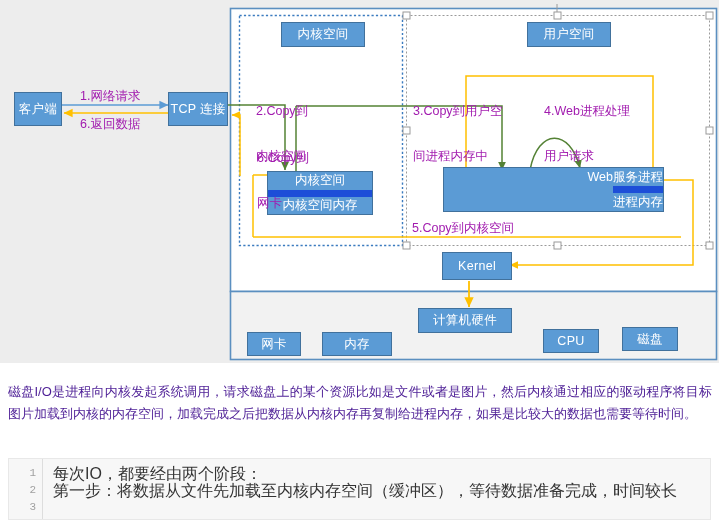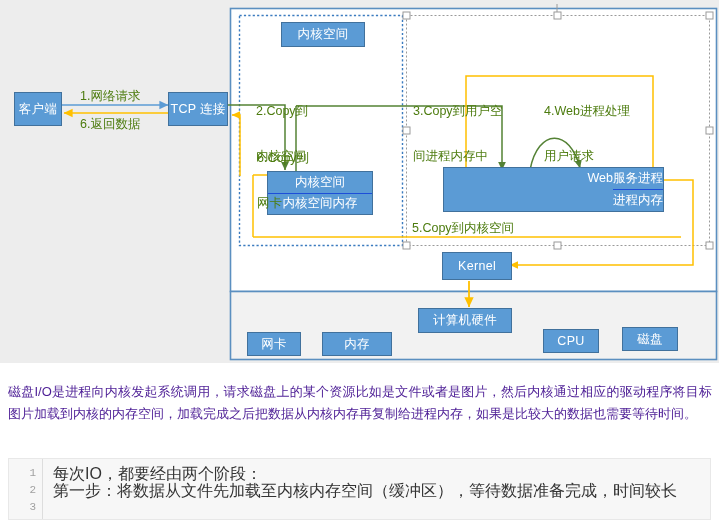--- a/index.html
+++ b/index.html
@@ -32,25 +32,25 @@
     position:absolute;
     background:#5B9BD5;
     border:1px solid #41719C;
     box-sizing:border-box;
     display:flex;flex-direction:column;
   }
   .stackbox > div{
     flex:1;display:flex;align-items:center;justify-content:center;
     color:#fff;font-size:12.5px;white-space:nowrap;
   }
-  .stackbox > div + div{border-top:1px solid #1d4ed8;}
+  .stackbox > div + div{border-top:7px solid #1d4ed8;}
 
   .lbl{
     position:absolute;
-    color:#4d7c0f;
+    color:#a21caf;
     font-size:12.5px;
     line-height:15px;
     white-space:pre;
   }
   
   #bodytext{
     position:absolute;left:8px;top:368px;width:704px;
     font-size:13px;line-height:22px;color:#4c1d95;
     text-align:justify;
   }
@@ -153,20 +153,23 @@
   </div>
 
   <div class="nodebox" style="left:168px;top:92px;width:60px;height:34px;">
     <span>TCP 连接</span>
   </div>
 
   <div class="nodebox" style="left:281px;top:22px;width:84px;height:25px;">
     <span>内核空间</span>
   </div>
 
+  <div class="nodebox" style="left:527px;top:22px;width:84px;height:25px;">
+    <span>用户空间</span>
+  </div>
 
   <div class="stackbox" style="left:267px;top:171px;width:106px;height:44px;">
     <div>内核空间</div>
     <div>内核空间内存</div>
   </div>
 
   <div class="stackbox" style="left:443px;top:167px;width:221px;height:45px;align-items:flex-end;">
     <div>Web服务进程</div>
     <div>进程内存</div>
   </div>

